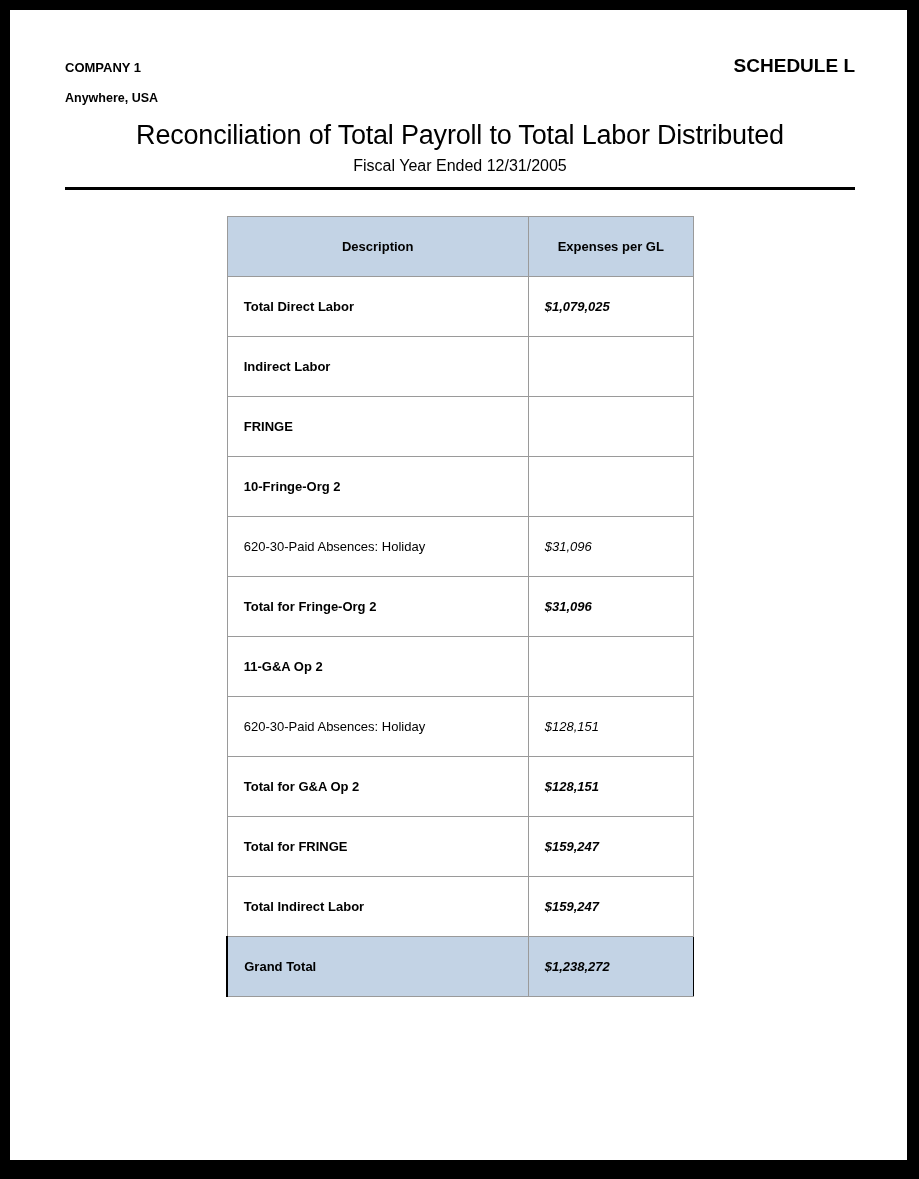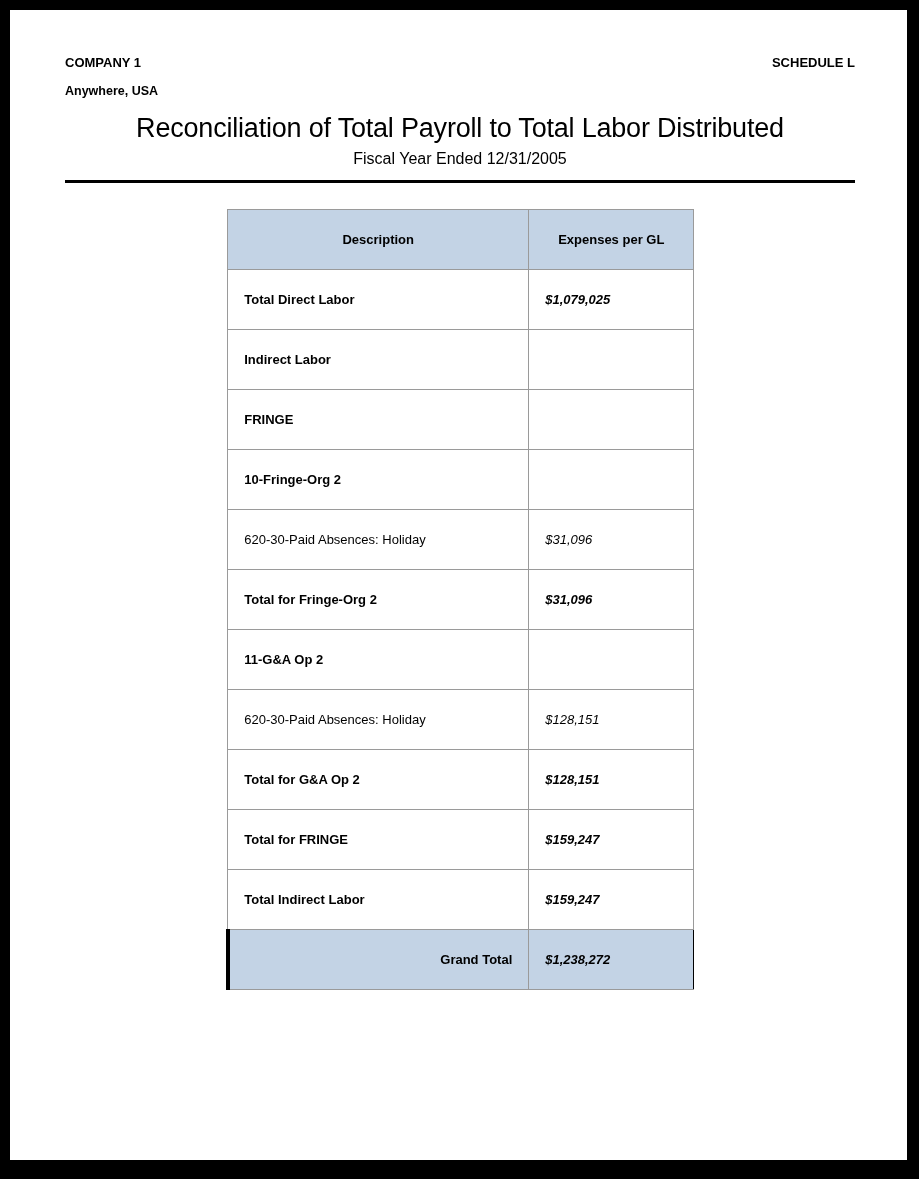--- a/index.html
+++ b/index.html
@@ -32,21 +32,21 @@
     display: flex;
     justify-content: space-between;
     align-items: baseline;
   }
   .hdr-left {
     font-size: 13px;
     font-weight: bold;
     color: #000;
   }
   .hdr-right {
-    font-size: 13px;
+    font-size: 19px;
     font-weight: bold;
     color: #000;
   }
   .hdr-city {
     margin-top: 14px;
     font-size: 12.5px;
     font-weight: bold;
     color: #000;
   }
   .title {
@@ -108,21 +108,21 @@
   .b { font-weight: bold; }
   .ind1 { padding-left: 16px; }
   .ind2 { padding-left: 30px; }
   .ind3 { padding-left: 44px; }
   .grand td {
     background: #c3d3e5;
     font-weight: bold;
     border-top: 1px solid #000;
     border-bottom: 1px solid #000;
   }
-  .grand td.desc { border-left: 4px solid #000000; text-align: right; }
+  .grand td.desc { border-left: 2px solid #000000; }
   .grand td.amt { border-right: 1px solid #000; }
 
   .footer {
     position: absolute;
     left: 55px;
     right: 52px;
     bottom: 55px;
   }
   .rule-bottom {
     border-top: 3px solid #000;

